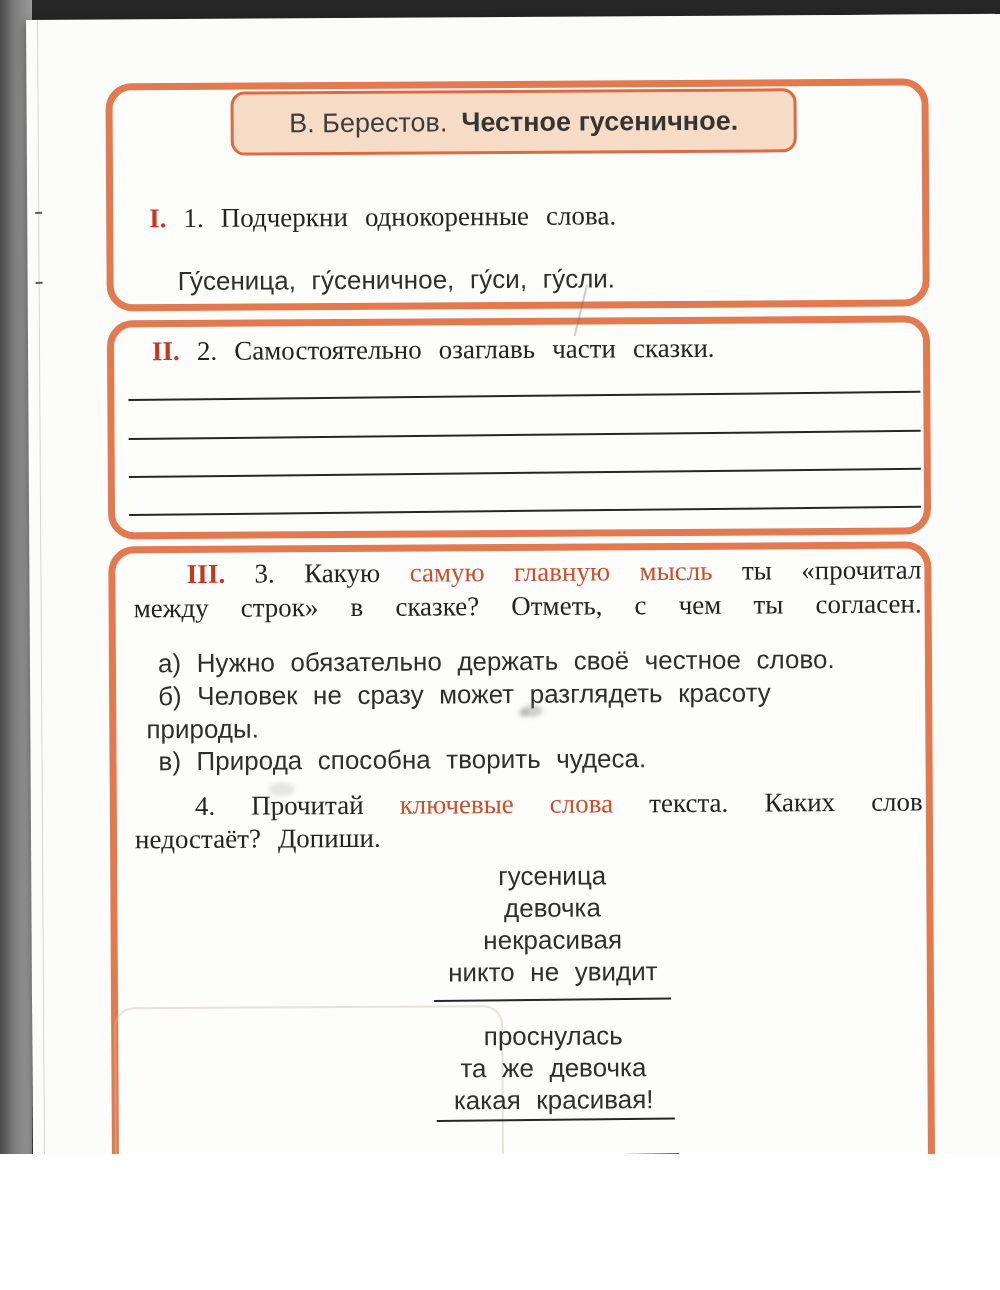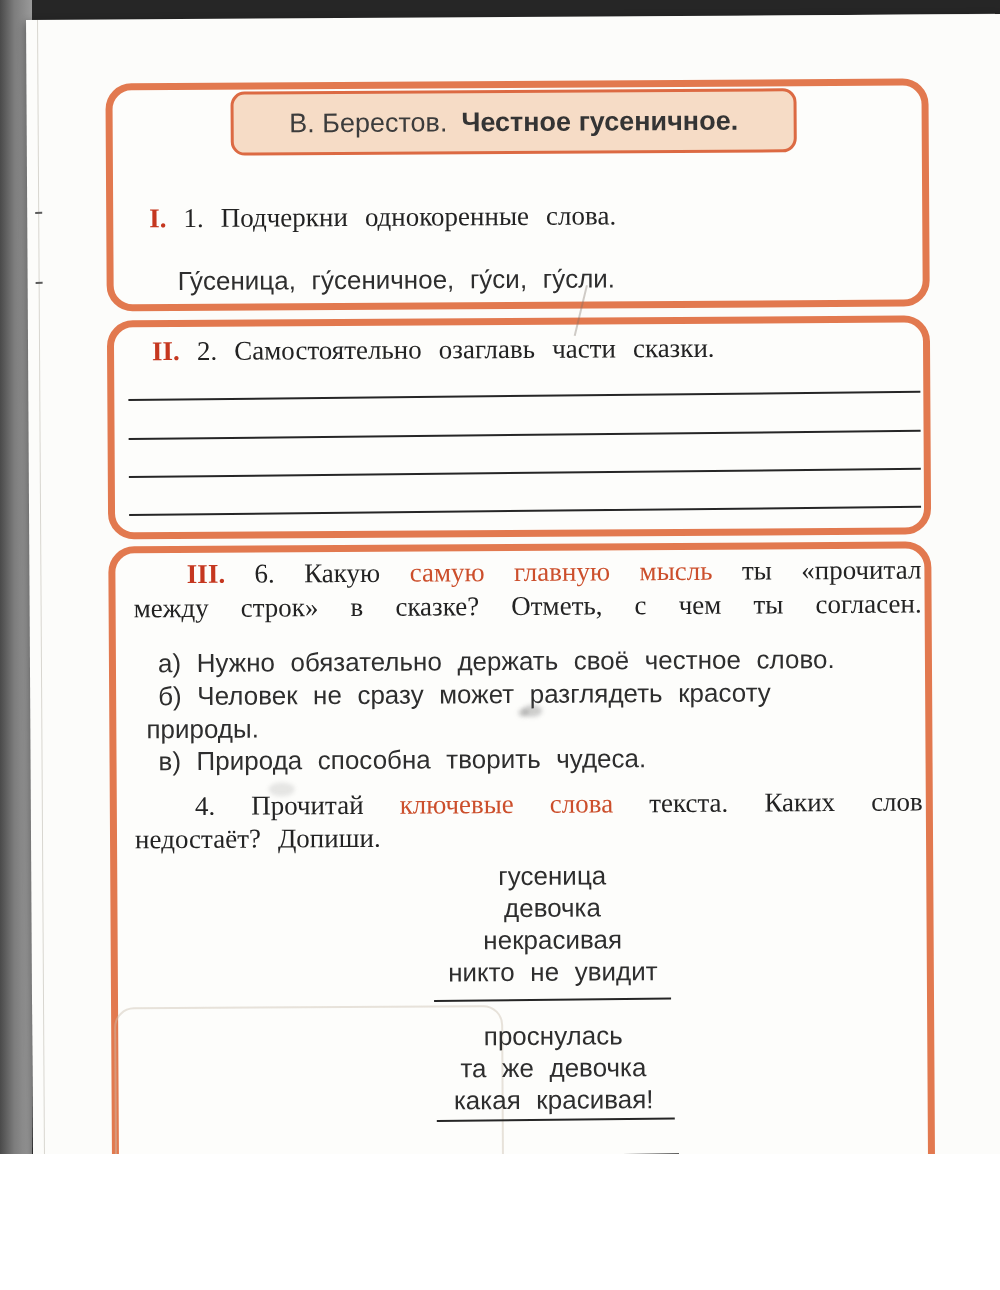--- a/index.html
+++ b/index.html
@@ -105,21 +105,21 @@
       <span>Самостоятельно озаглавь части сказки.</span>
     </div>
     <div class="wline" style="left:100px;top:352px;width:792px;height:26px;"></div>
     <div class="wline" style="left:100px;top:391px;width:792px;height:26px;"></div>
     <div class="wline" style="left:100px;top:429px;width:792px;height:26px;"></div>
     <div class="wline" style="left:100px;top:467px;width:792px;height:26px;"></div>
 
     <div class="serifpara" style="left:104px;top:540px;width:788px;">
       <span style="display:inline-block;width:24px;"></span>
       <span class="rednum">III.</span>
-      <span>6. Какую</span>
+      <span>3. Какую</span>
       <span class="hl">самую главную мысль</span>
       <span>ты «прочитал</span>
     </div>
     <div class="serifpara" style="left:104px;top:574px;width:788px;">между строк» в сказке? Отметь, с чем ты согласен.</div>
 
     <div class="sansline" style="left:128px;top:629px;">а) Нужно обязательно держать своё честное слово.</div>
     <div class="sansline" style="left:128px;top:662px;">б) Человек не сразу может разглядеть красоту</div>
     <div class="sansline" style="left:116px;top:695px;">природы.</div>
     <div class="sansline" style="left:128px;top:727px;">в) Природа способна творить чудеса.</div>
 

